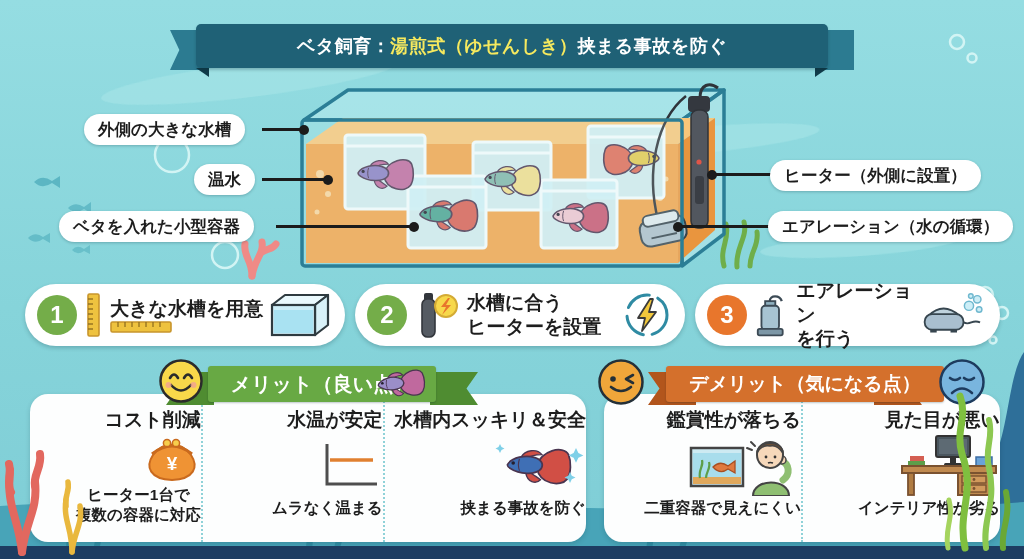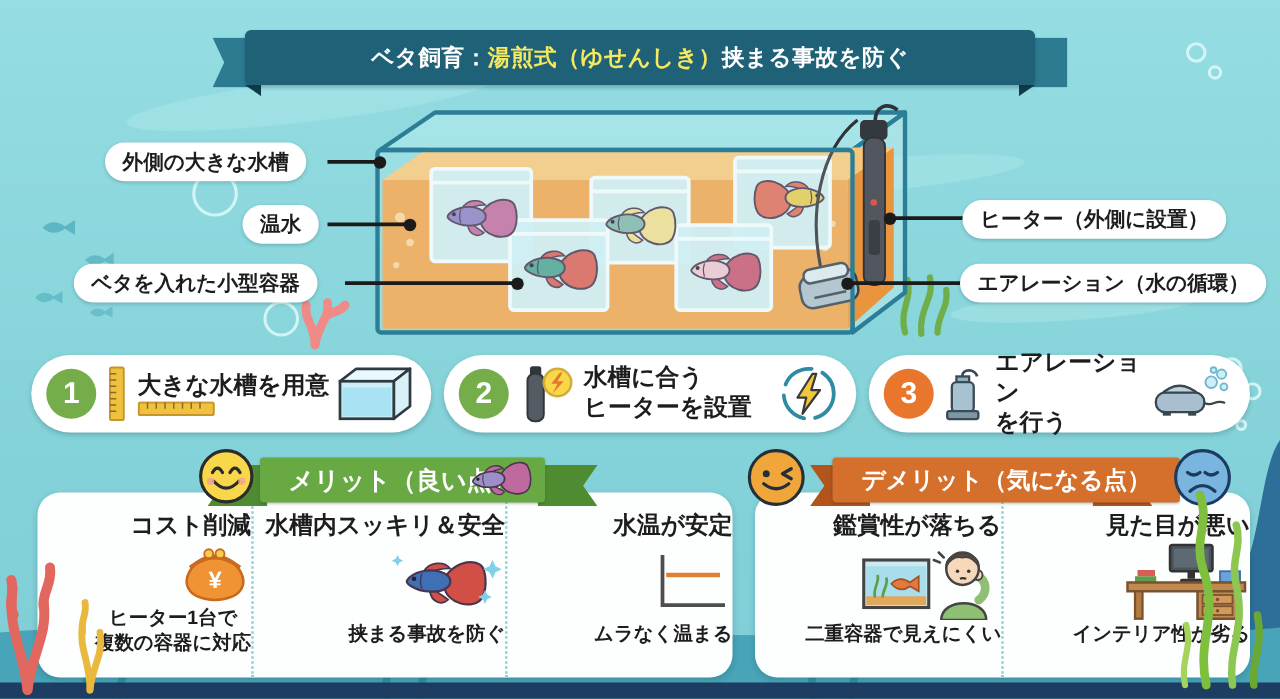--- a/index.html
+++ b/index.html
@@ -315,46 +315,46 @@
           <circle cx="24" cy="10" r="3.6" fill="#f7ce4c" stroke="#c96a1e" stroke-width="1.5"></circle>
           <circle cx="33" cy="10" r="3.6" fill="#f7ce4c" stroke="#c96a1e" stroke-width="1.5"></circle>
           <text x="29" y="37" text-anchor="middle" font-size="19" font-weight="bold" fill="#fff">¥</text>
         </svg>
       </div>
       <div class="col-desc">
         <div>ヒーター1台で</div>
         <div>複数の容器に対応</div>
       </div>
     </div>
+    <div class="col" style="flex:1">
+      <div class="col-title">水温が安定</div>
+      <div class="col-icon">
+        <svg width="66" height="50" viewBox="0 0 66 50">
+          <path d="M10,4 V44 H60" fill="none" stroke="#4e4e4e" stroke-width="3"></path>
+          <line x1="13" y1="20" x2="56" y2="20" stroke="#e08030" stroke-width="3.5"></line>
+        </svg>
+      </div>
+      <div class="col-desc">
+        <div>ムラなく温まる</div>
+      </div>
+    </div>
     <div class="col" style="flex:1.12">
       <div class="col-title">水槽内スッキリ＆安全</div>
       <div class="col-icon">
         <svg width="92" height="54" viewBox="0 0 92 54">
           <use href="#betta" x="8" y="4" width="70" height="49" style="--body:#3f6fb5;--tail:#d14f45"></use>
           <g fill="#7fd0e8">
             <path d="M82,10 l2.4,5 5,2.4 -5,2.4 -2.4,5 -2.4,-5 -5,-2.4 5,-2.4 z"></path>
             <path d="M76,34 l1.8,3.7 3.7,1.8 -3.7,1.8 -1.8,3.7 -1.8,-3.7 -3.7,-1.8 3.7,-1.8 z"></path>
             <path d="M6,6 l1.5,3 3,1.5 -3,1.5 -1.5,3 -1.5,-3 -3,-1.5 3,-1.5 z"></path>
           </g>
         </svg>
       </div>
       <div class="col-desc">
         <div>挟まる事故を防ぐ</div>
-      </div>
-    </div>
-    <div class="col" style="flex:1">
-      <div class="col-title">水温が安定</div>
-      <div class="col-icon">
-        <svg width="66" height="50" viewBox="0 0 66 50">
-          <path d="M10,4 V44 H60" fill="none" stroke="#4e4e4e" stroke-width="3"></path>
-          <line x1="13" y1="20" x2="56" y2="20" stroke="#e08030" stroke-width="3.5"></line>
-        </svg>
-      </div>
-      <div class="col-desc">
-        <div>ムラなく温まる</div>
       </div>
     </div>
   </div>
 
   <div class="card" style="left:604px;width:396px">
     <div class="col">
       <div class="col-title">鑑賞性が落ちる</div>
       <div class="col-icon">
         <svg width="112" height="62" viewBox="0 0 112 62">
           <rect x="2" y="14" width="52" height="38" fill="#cdeaf2" stroke="#444" stroke-width="2.5"></rect>

